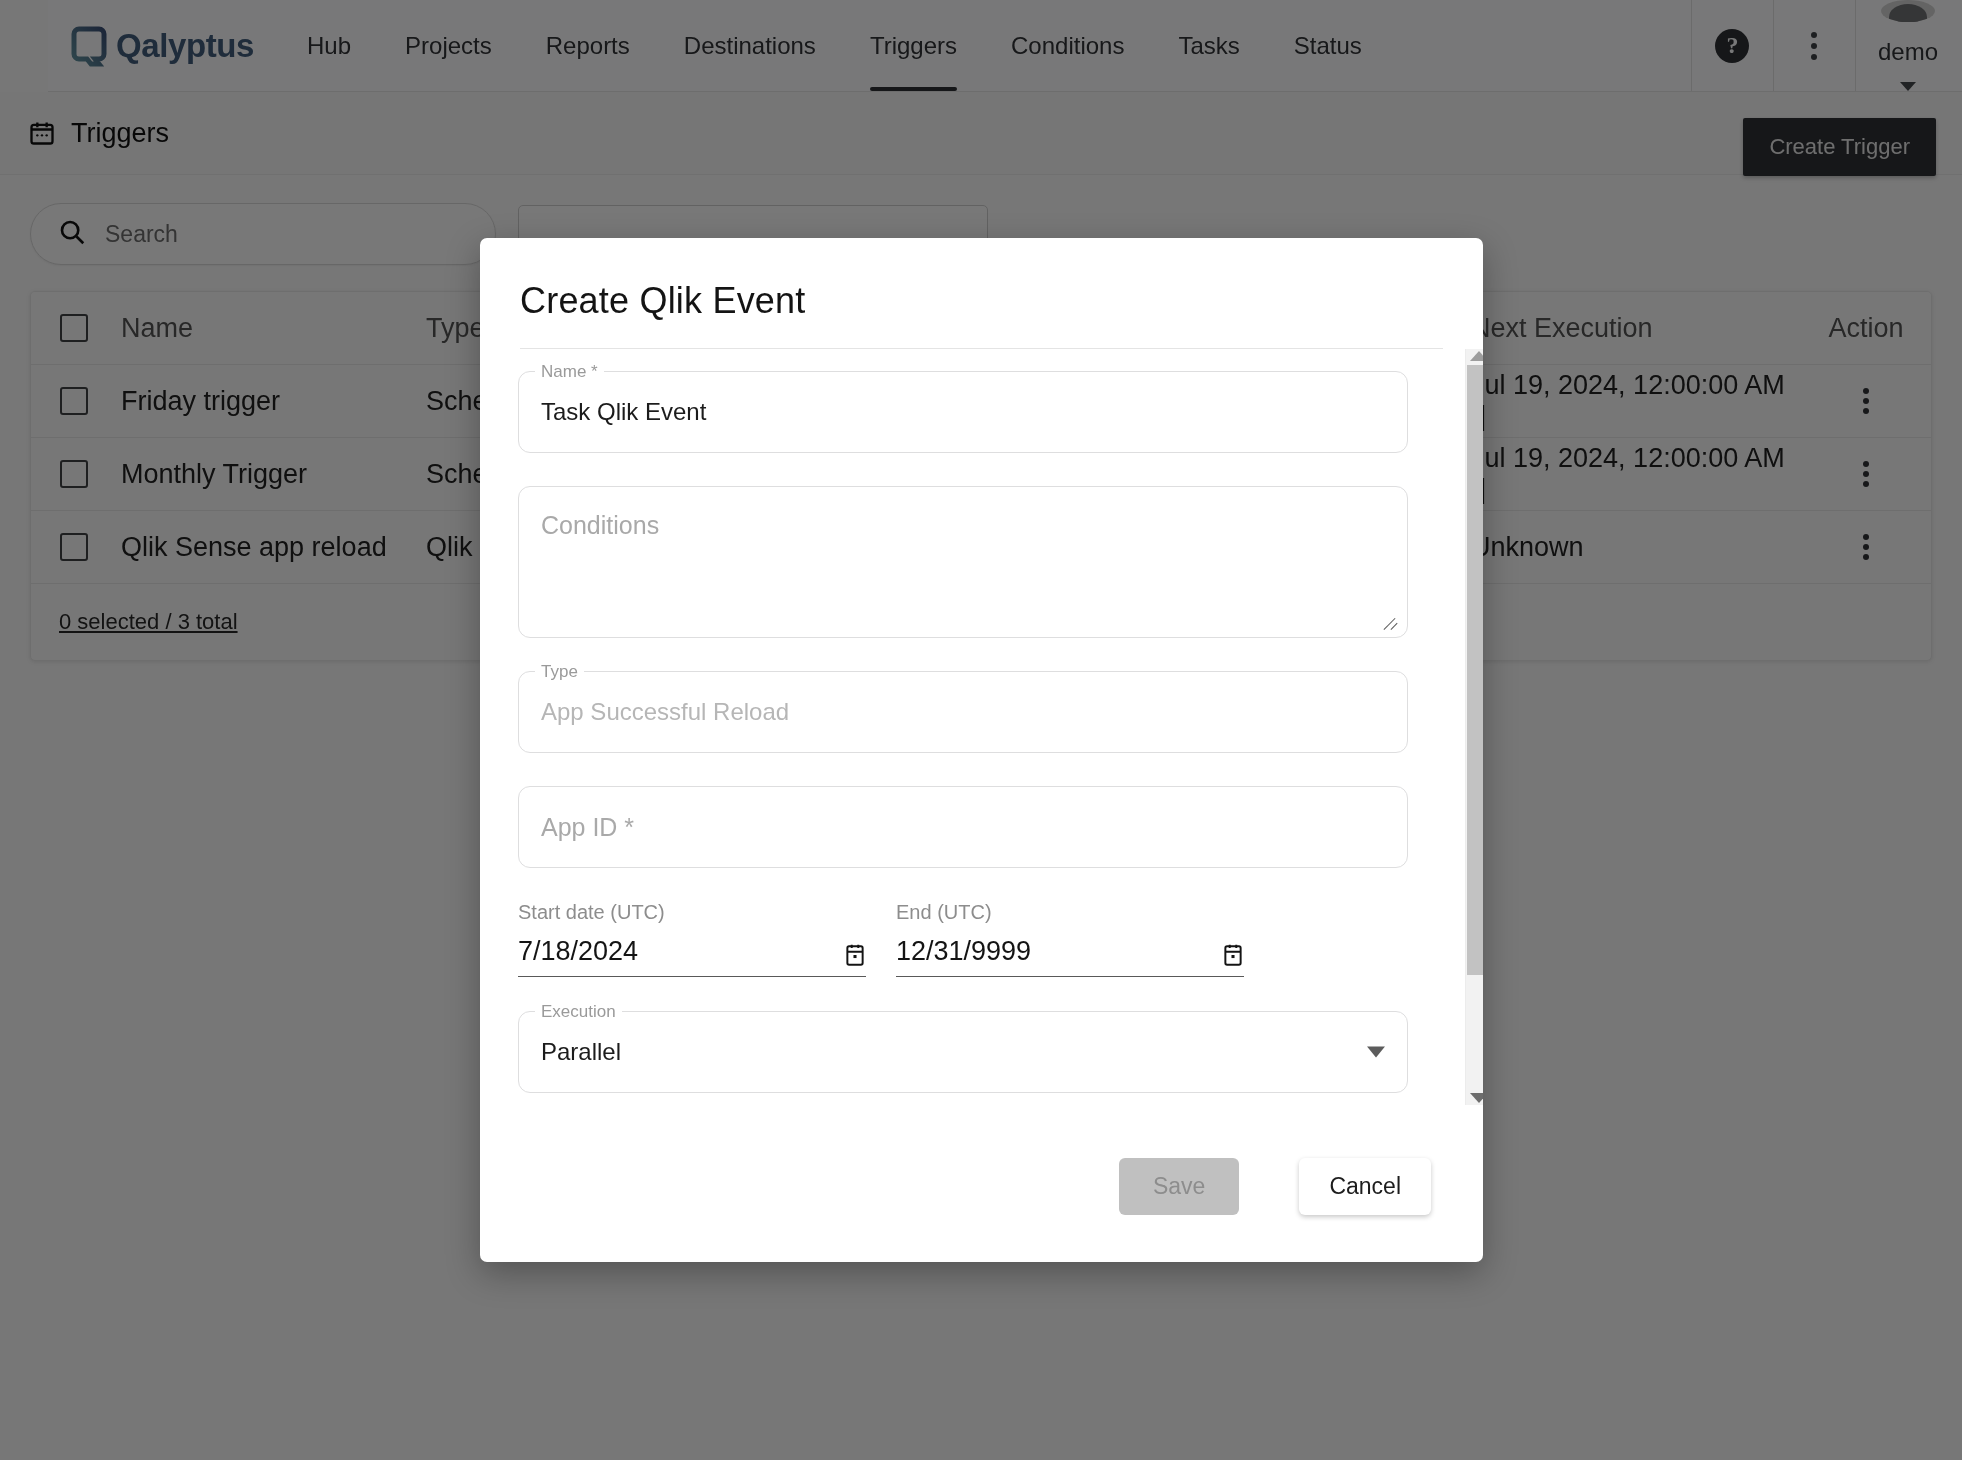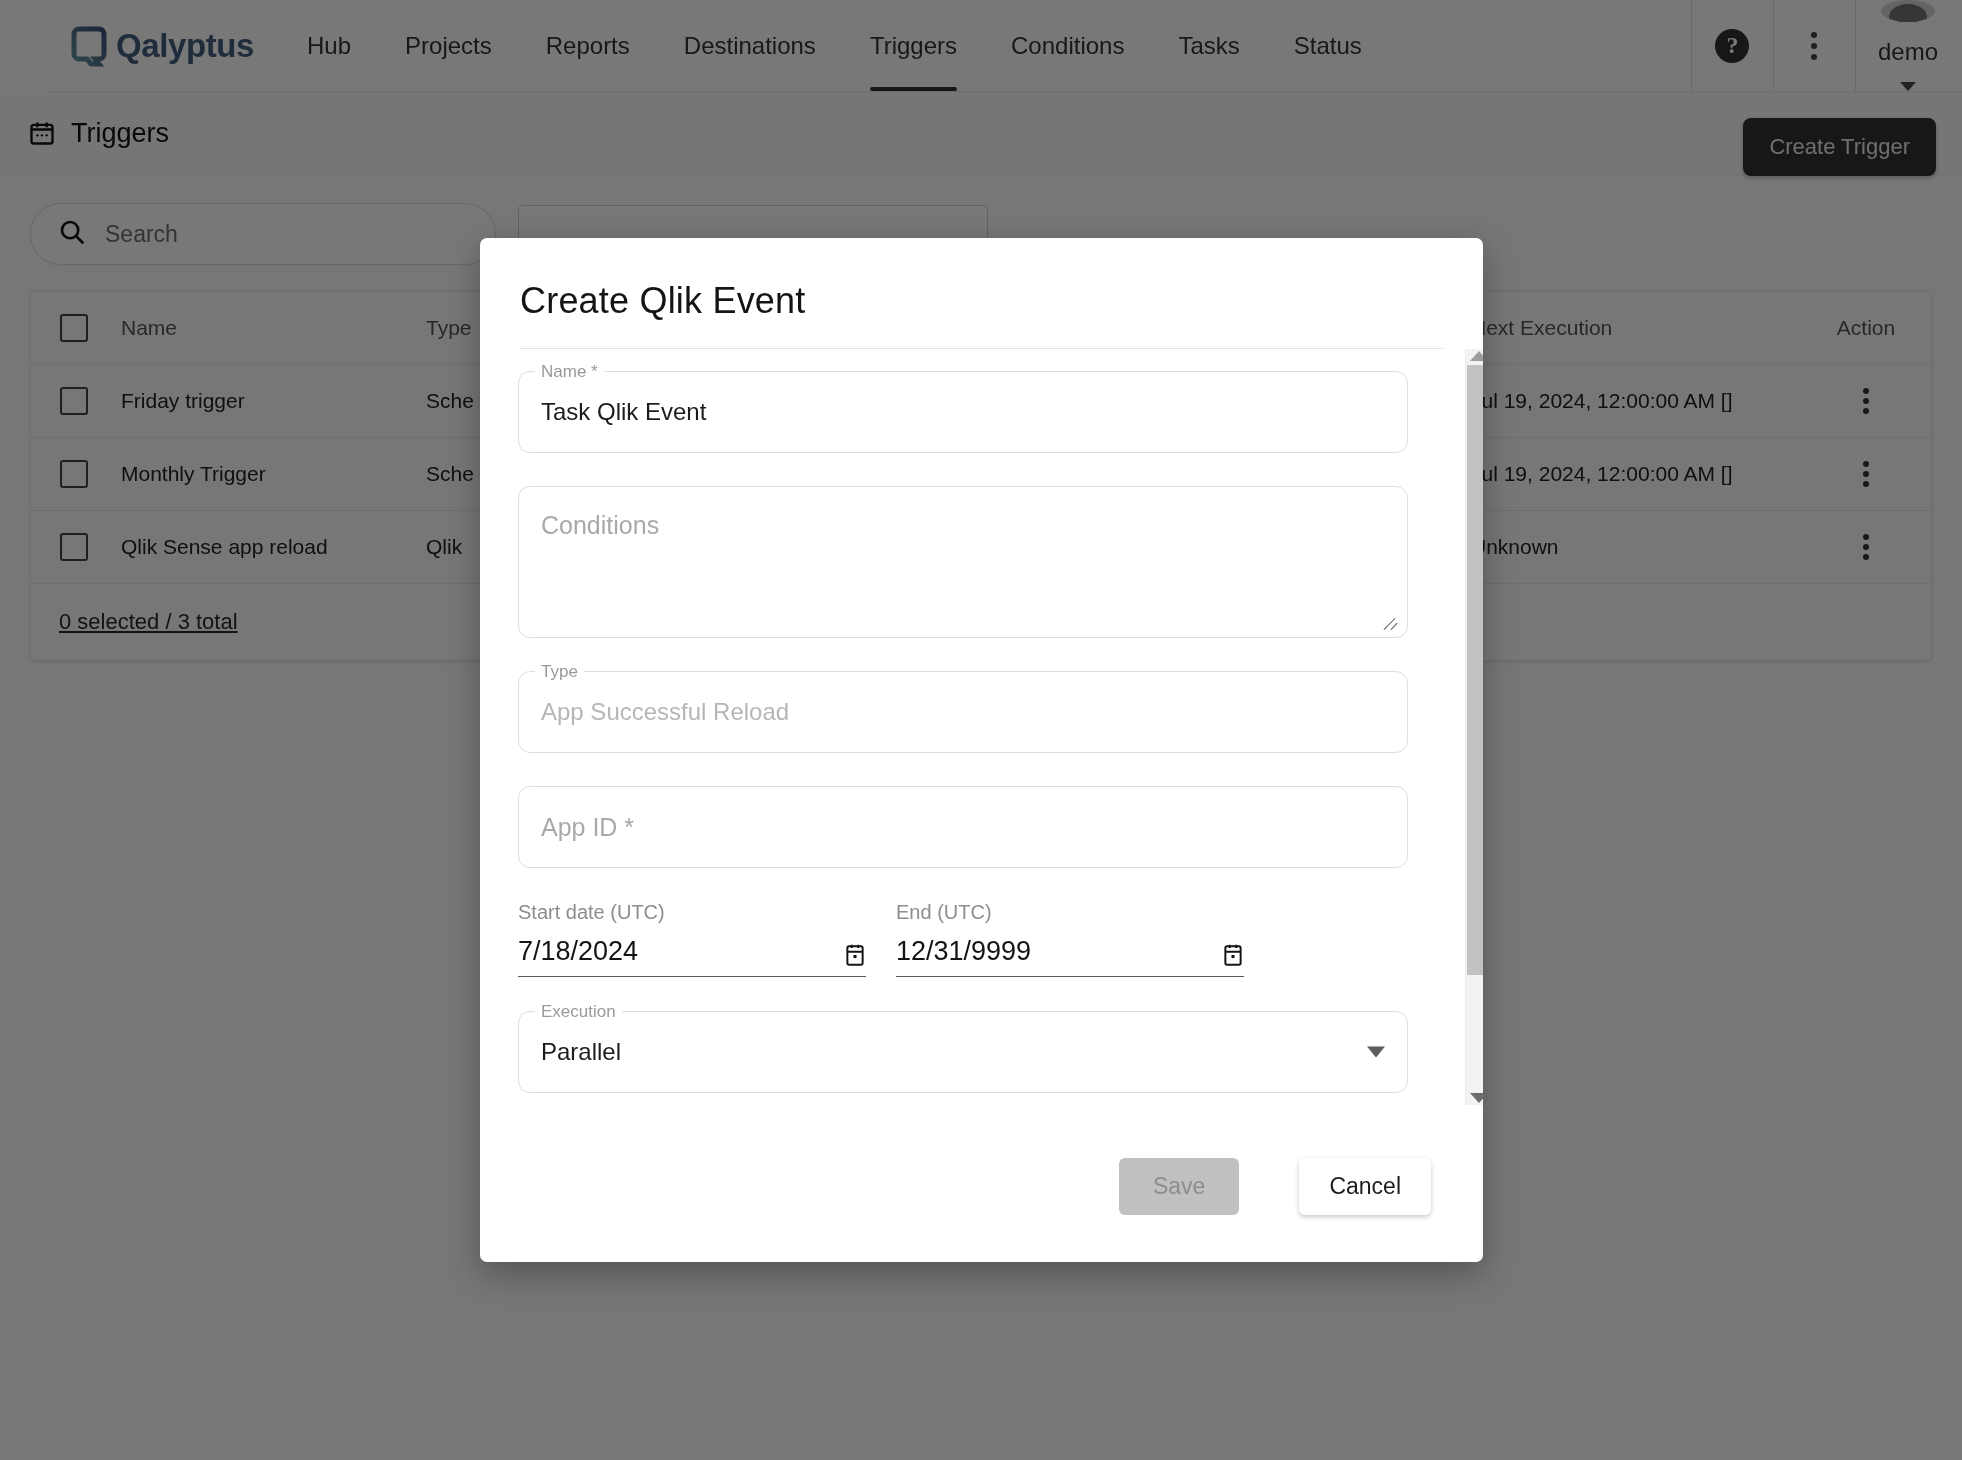--- a/index.html
+++ b/index.html
@@ -104,21 +104,21 @@
   .pagehead-title {
     display: flex; align-items: center; gap: 15px;
     font-size: 27px; color: #121212;
   }
   .cal-icon { width: 28px; height: 28px; }
   .pagehead-spacer { flex: 1; }
   .create-btn {
     background: #2b3240; color: #e8e8e8;
     font-size: 22px;
     padding: 16px 26px;
-    border: none; border-radius: 8px;
+    border: none; border-radius: 2px;
     box-shadow: 0 2px 4px rgba(0,0,0,.25);
     cursor: pointer;
     margin-top: 28px;
   }
 
   
   .toolbar {
     display: flex; align-items: center; gap: 22px;
     padding: 28px 30px 26px 30px;
   }
@@ -143,21 +143,21 @@
     background: #fcfcfc;
     border: 1px solid #e9e9e9;
     border-radius: 5px;
     box-shadow: 0 1px 4px rgba(0,0,0,.10);
     overflow: hidden;
   }
   .trow {
     display: flex; align-items: center;
     height: 73px;
     border-bottom: 1px solid #e7e7e7;
-    font-size: 21px; color: #222;
+    font-size: 27px; color: #222;
   }
   .trow.head { color: #555; background: #fcfcfc; }
   .c-check { width: 85px; display: flex; justify-content: center; }
   .cb {
     width: 28px; height: 28px;
     border: 2.5px solid #3d424c; border-radius: 3px;
   }
   .c-name { width: 310px; padding-left: 5px; }
   .c-type { width: 225px; }
   .c-mid  { flex: 1; }

